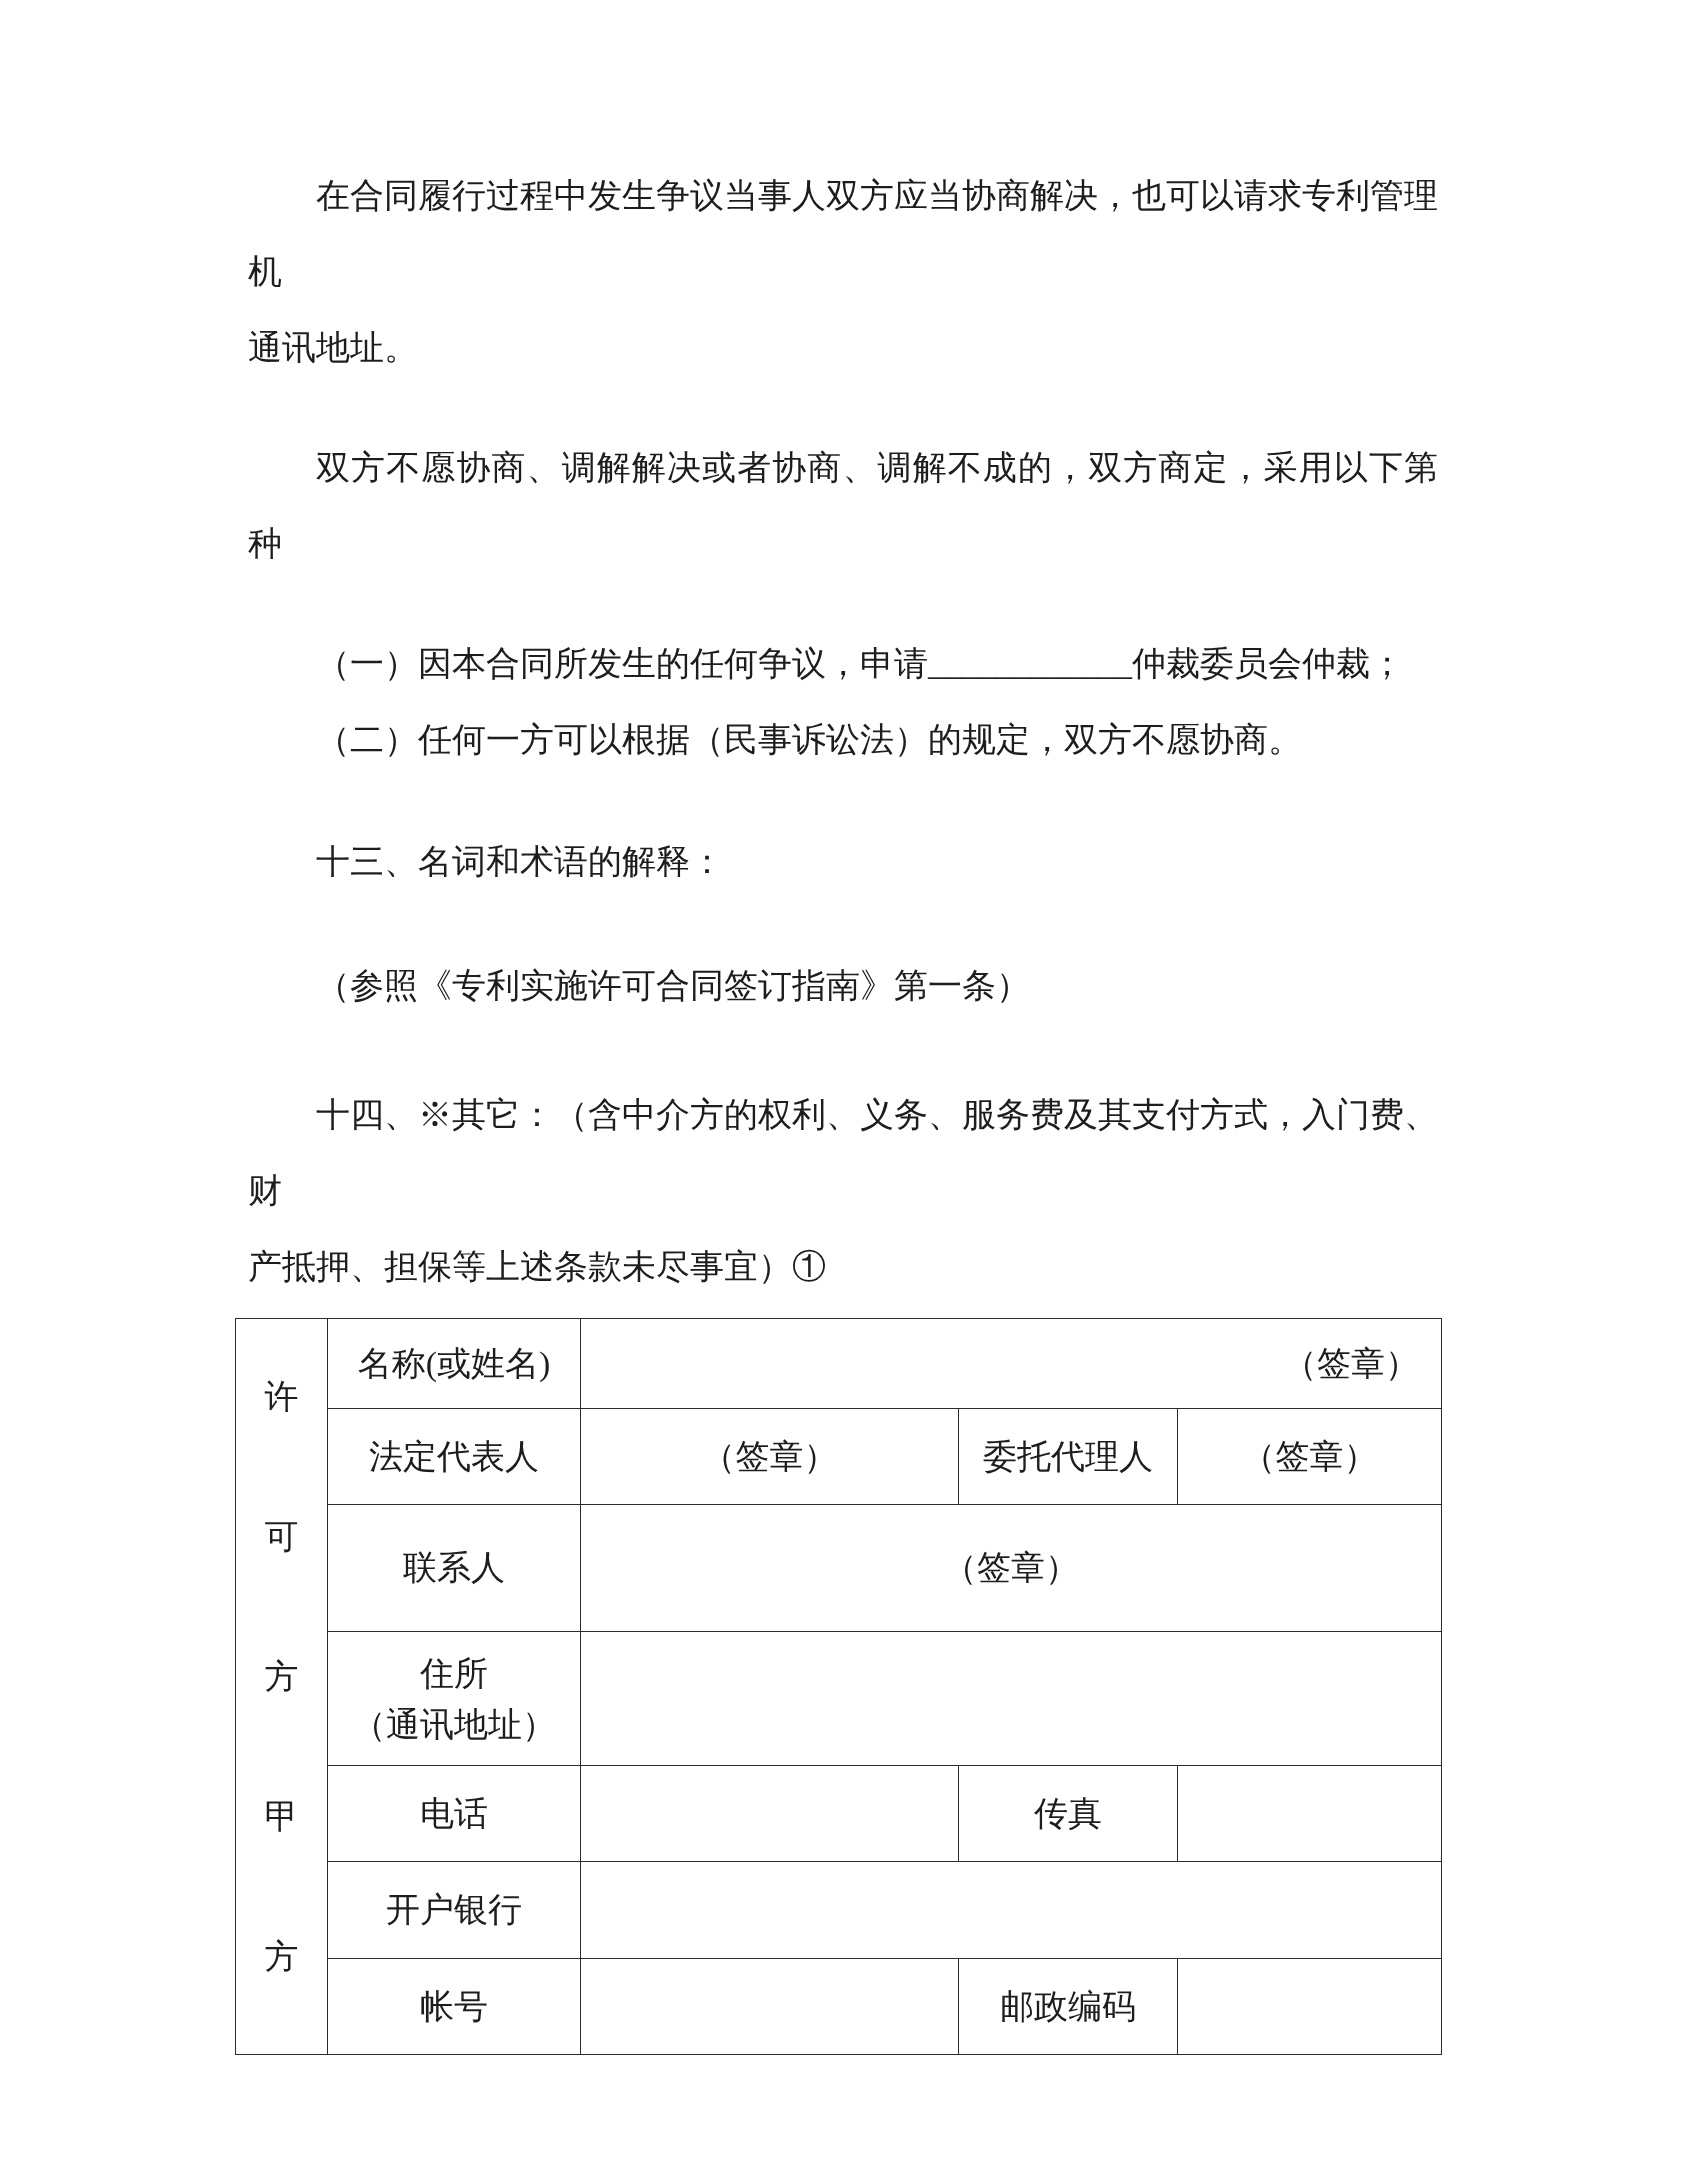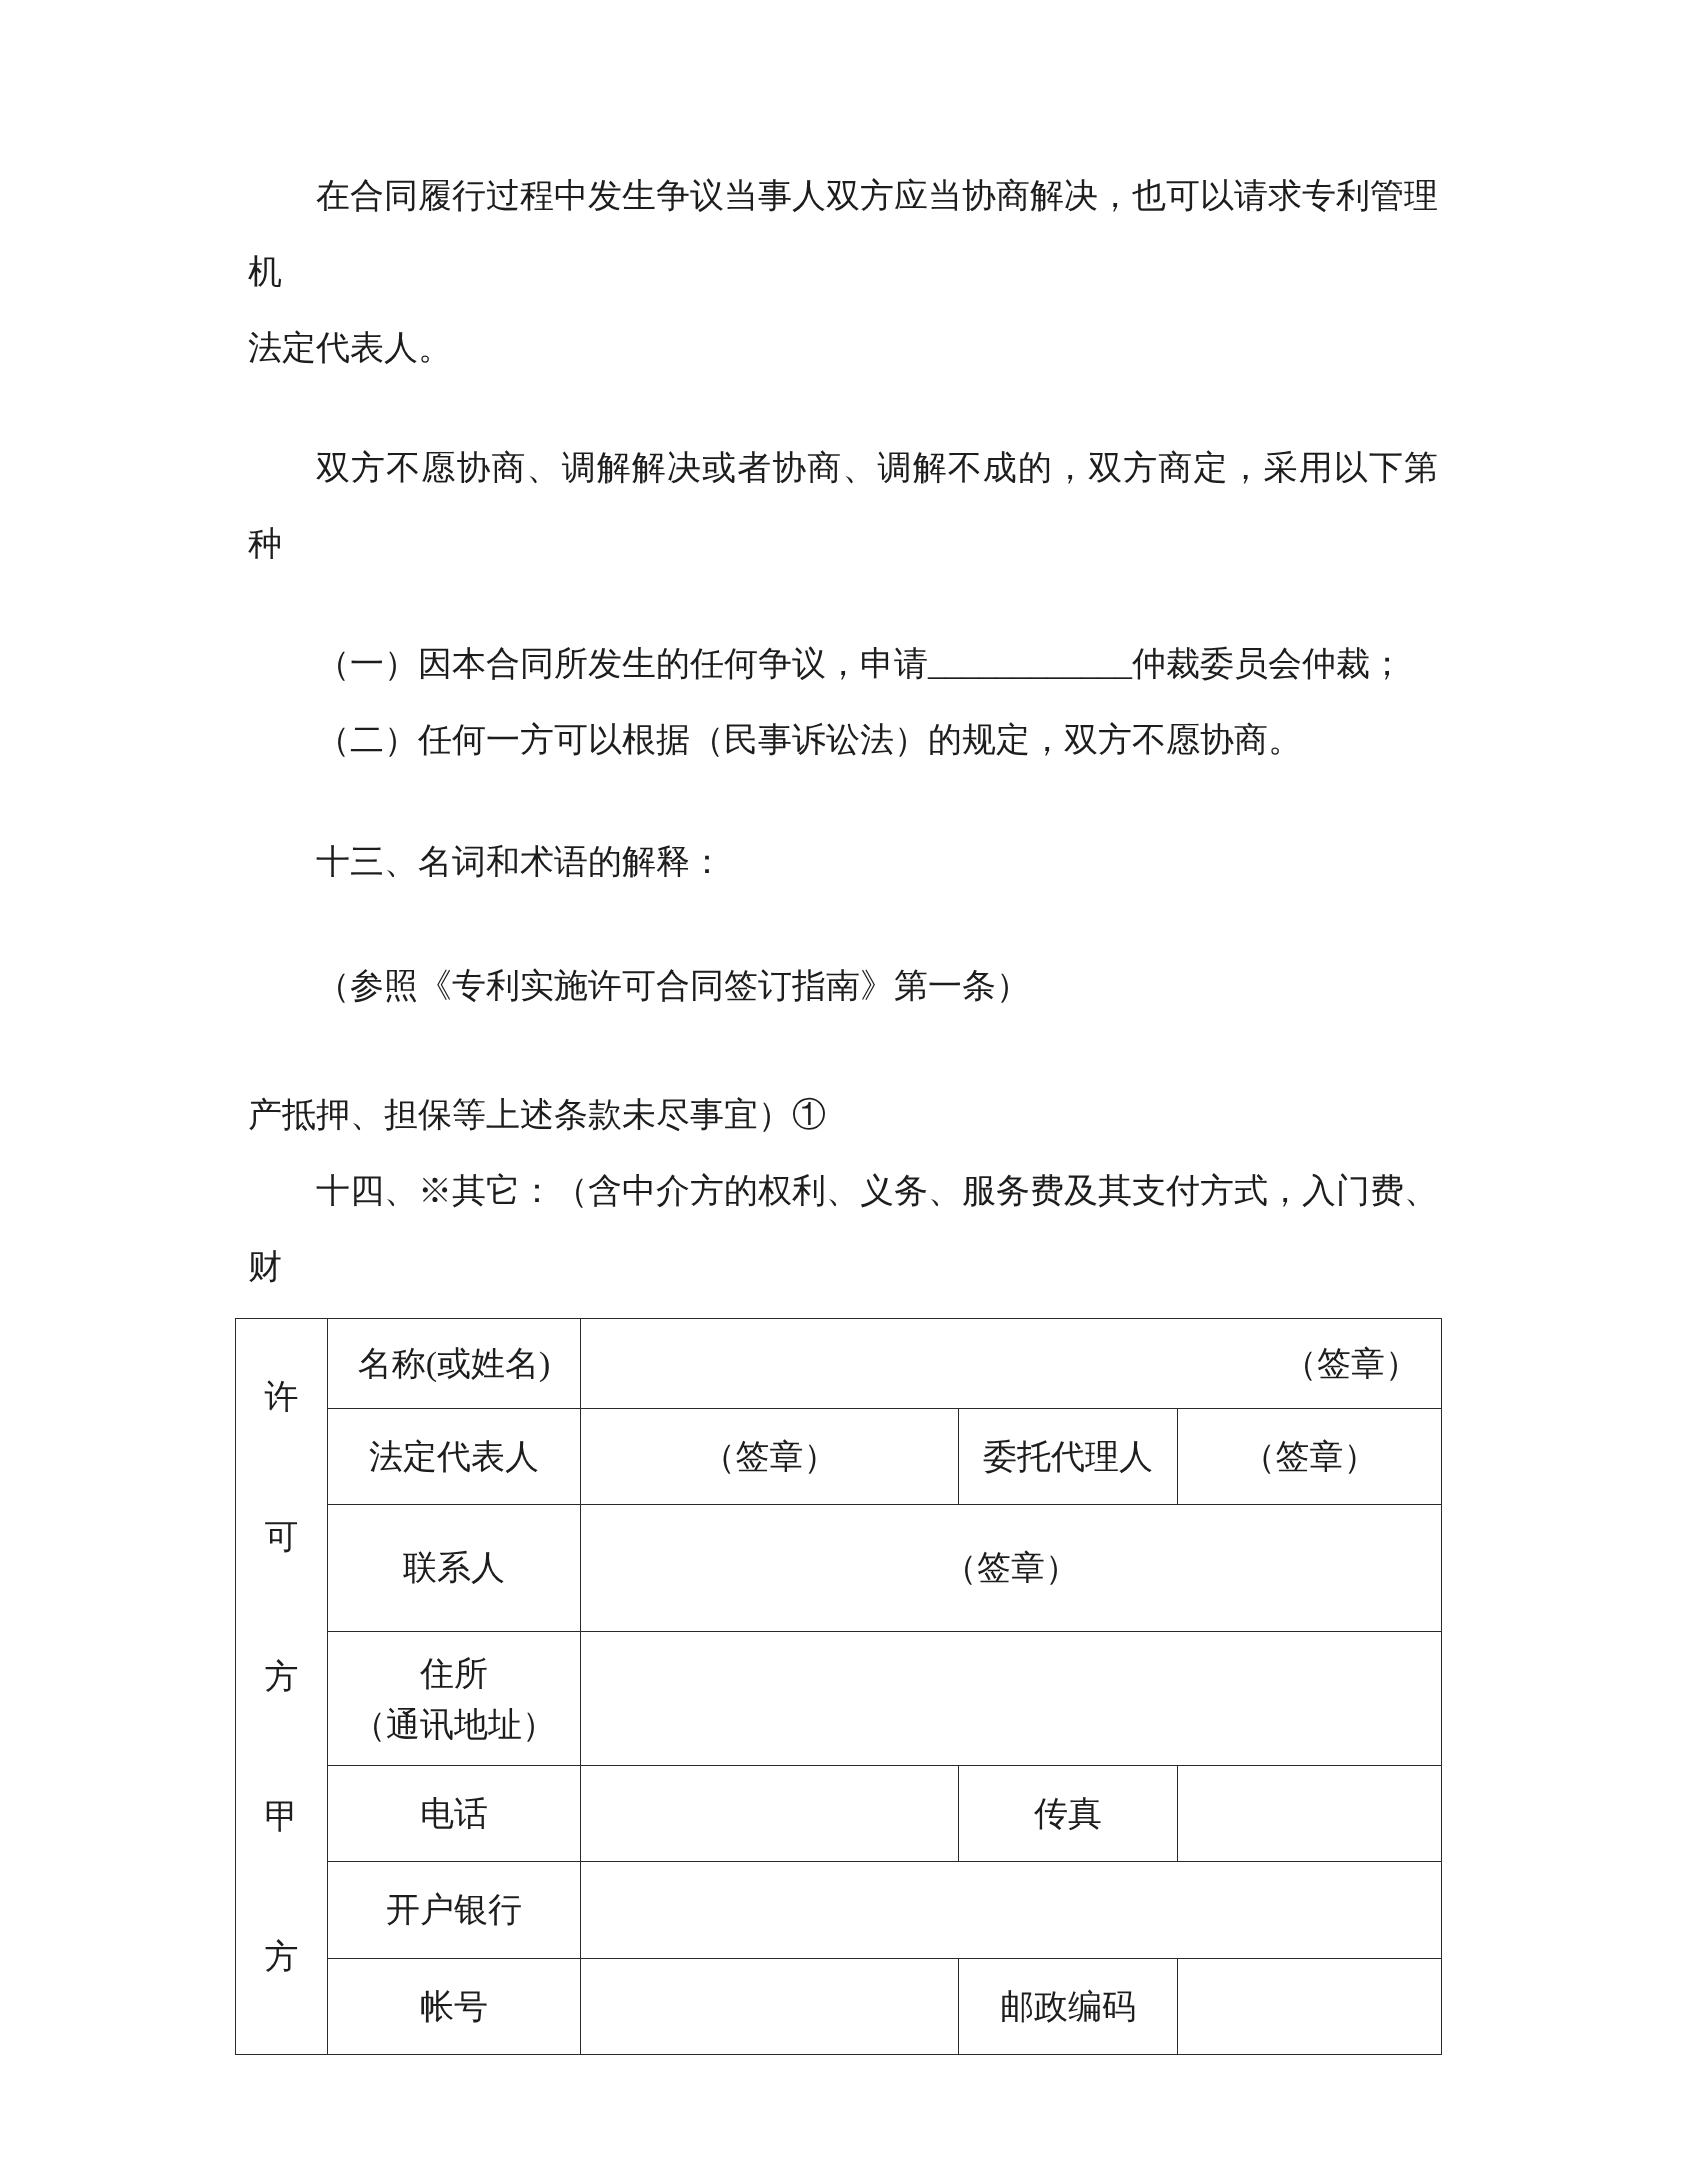--- a/index.html
+++ b/index.html
@@ -71,43 +71,43 @@
   .lbl-two-line div { line-height: 51px; }
 </style>
 </head>
 <body>
 
 <div class="page">
   <div class="content">
 
     <div class="para">
       <div class="line just indent">在合同履行过程中发生争议当事人双方应当协商解决，也可以请求专利管理机</div>
-      <div class="line">法定代表人。</div>
+      <div class="line">通讯地址。</div>
     </div>
 
     <div class="para">
       <div class="line just indent">双方不愿协商、调解解决或者协商、调解不成的，双方商定，采用以下第　种</div>
     </div>
 
     <div class="para mb50">
       <div class="line indent">（一）因本合同所发生的任何争议，申请____________仲裁委员会仲裁；</div>
       <div class="line indent">（二）任何一方可以根据（民事诉讼法）的规定，双方不愿协商。</div>
     </div>
 
     <div class="para mb52">
       <div class="line indent">十三、名词和术语的解释：</div>
     </div>
 
     <div class="para mb58">
       <div class="line indent">（参照《专利实施许可合同签订指南》第一条）</div>
     </div>
 
     <div class="para mb14">
+      <div class="line just indent">十四、※其它：（含中介方的权利、义务、服务费及其支付方式，入门费、财</div>
       <div class="line">产抵押、担保等上述条款未尽事宜）①</div>
-      <div class="line just indent">十四、※其它：（含中介方的权利、义务、服务费及其支付方式，入门费、财</div>
     </div>
 
     <table class="sign-table">
       <colgroup>
         <col style="width:92px">
         <col style="width:253px">
         <col style="width:378px">
         <col style="width:219px">
         <col style="width:264px">
       </colgroup>

